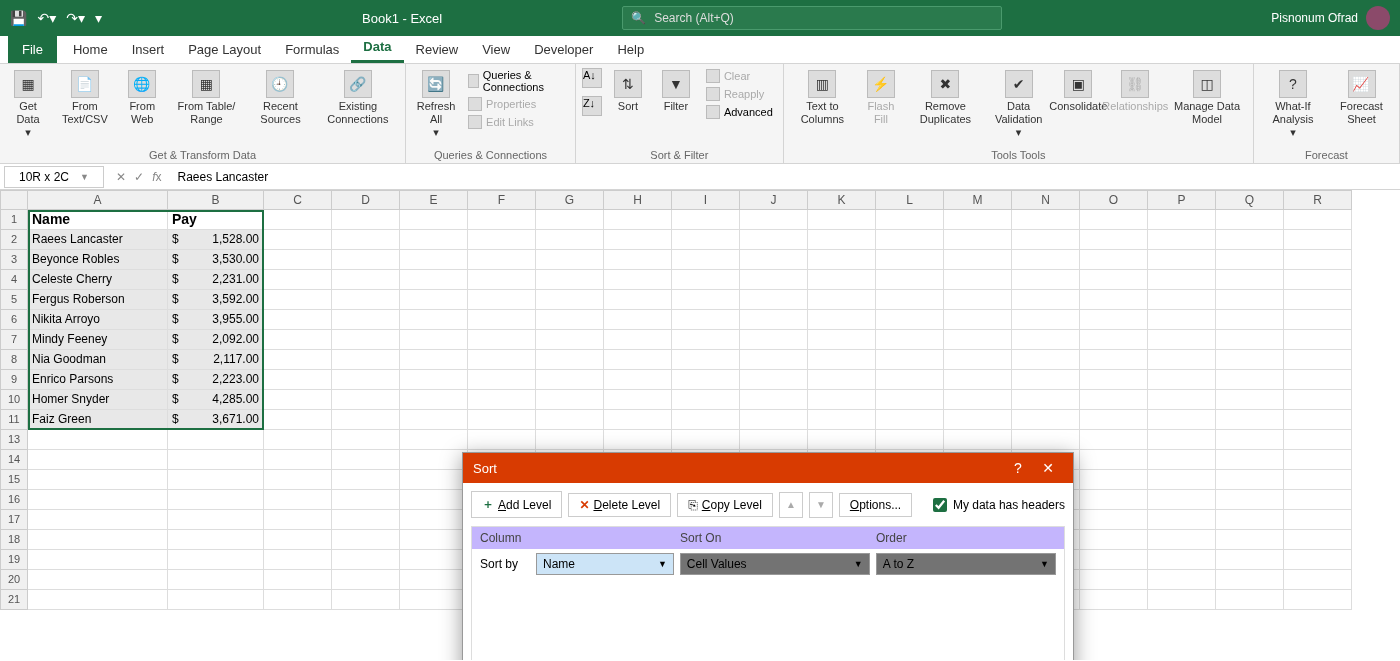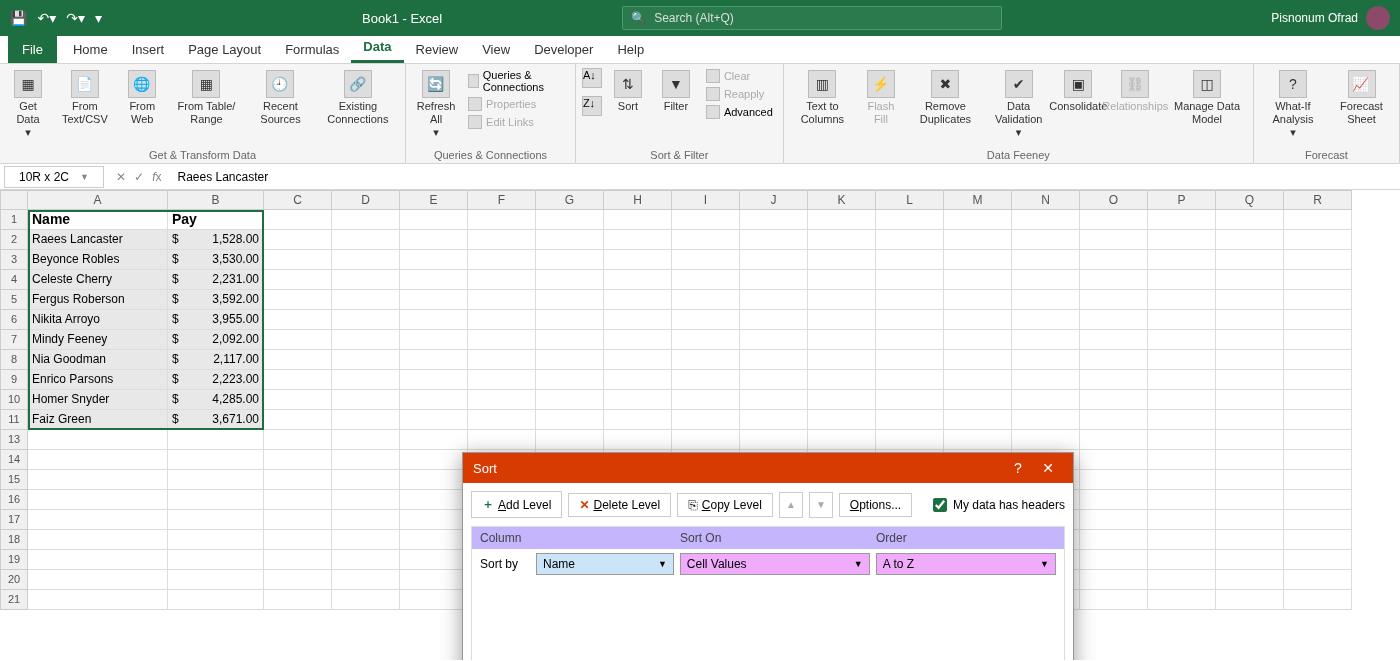--- a/index.html
+++ b/index.html
@@ -65,21 +65,21 @@
 .dialog .dlg-toolbar { padding:8px; display:flex; gap:6px; align-items:center; }
 .dialog .dlg-btn { border:1px solid #ccc; background:#fff; padding:4px 10px; font-size:12px; cursor:pointer; display:flex; align-items:center; gap:4px; }
 .dialog .arrow-btn { border:1px solid #ccc; width:24px; height:26px; display:flex; align-items:center; justify-content:center; color:#aaa; font-size:10px; }
 .dialog .chk { display:flex; align-items:center; gap:6px; margin-left:auto; font-size:12px; }
 .dialog .chk input { width:14px; height:14px; accent-color:#1d6f42; }
 .dialog .sort-grid { margin:0 8px 8px; border:1px solid #ddd; }
 .dialog .sg-head { display:flex; background:#c4b5fd; font-size:12px; color:#444; }
 .dialog .sg-head > div { padding:4px 8px; }
 .dialog .sg-row { display:flex; align-items:center; padding:4px 8px; gap:6px; }
 .dialog .sg-label { width:50px; font-size:12px; }
-.dialog .combo { border:1px solid #999; height:22px; display:flex; align-items:center; padding:0 6px; font-size:12px; flex:1; justify-content:space-between; background:#f0abfc; }
+.dialog .combo { border:1px solid #999; height:22px; display:flex; align-items:center; padding:0 6px; font-size:12px; flex:1; justify-content:space-between; background:#737373; }
 .dialog .combo.sel { background:#cce4f7; }
 .dialog .sg-col1 { width:200px; display:flex; align-items:center; gap:6px; }
 .dialog .sg-col2 { width:196px; }
 .dialog .sg-col3 { width:186px; }
 .dialog .sg-body { height:130px; }
 .underline-first::first-letter { text-decoration: underline; }
 </style>
 </head>
 <body>
 
@@ -228,21 +228,21 @@
         </div>
       <div class="ribbon-btn disabled">
           <div class="icon">⛓</div>
           <span>Relationships</span>
         </div>
       <div class="ribbon-btn">
           <div class="icon">◫</div>
           <span>Manage Data Model</span>
         </div>
     </div>
-    <div class="label">Data Feeney</div>
+    <div class="label">Tools Tools</div>
   </div>
 
   <div class="ribbon-group">
     <div class="items">
       <div class="ribbon-btn">
           <div class="icon">?</div>
           <span>What-If Analysis</span>
           <span>▾</span>
         </div>
       <div class="ribbon-btn">

